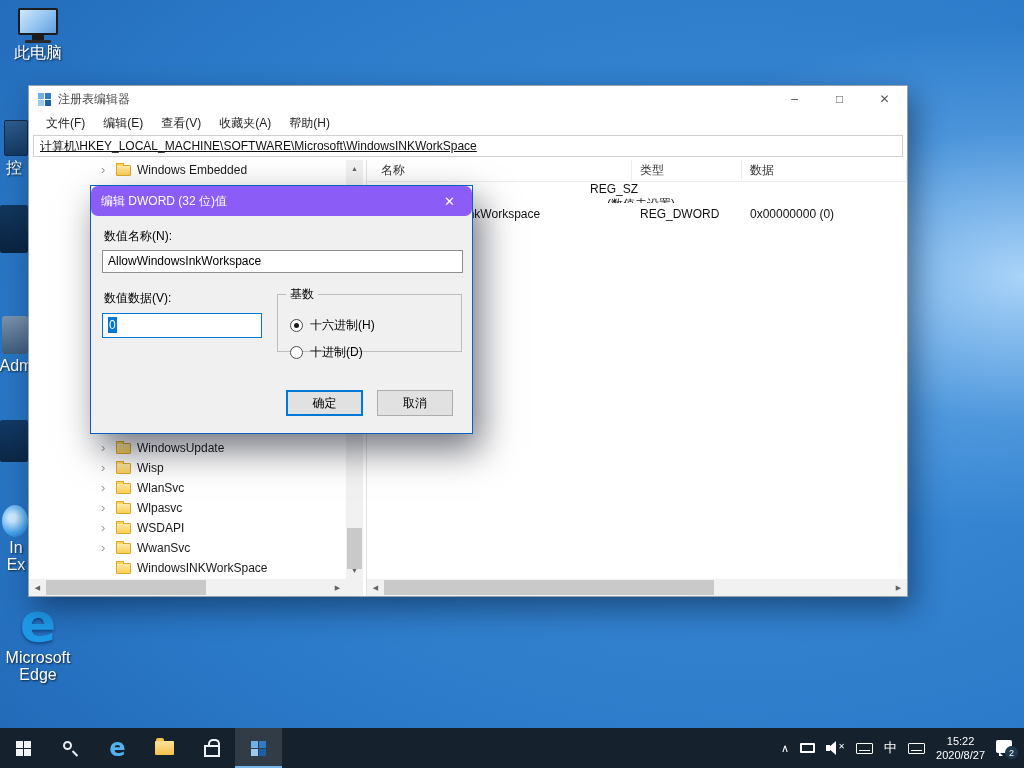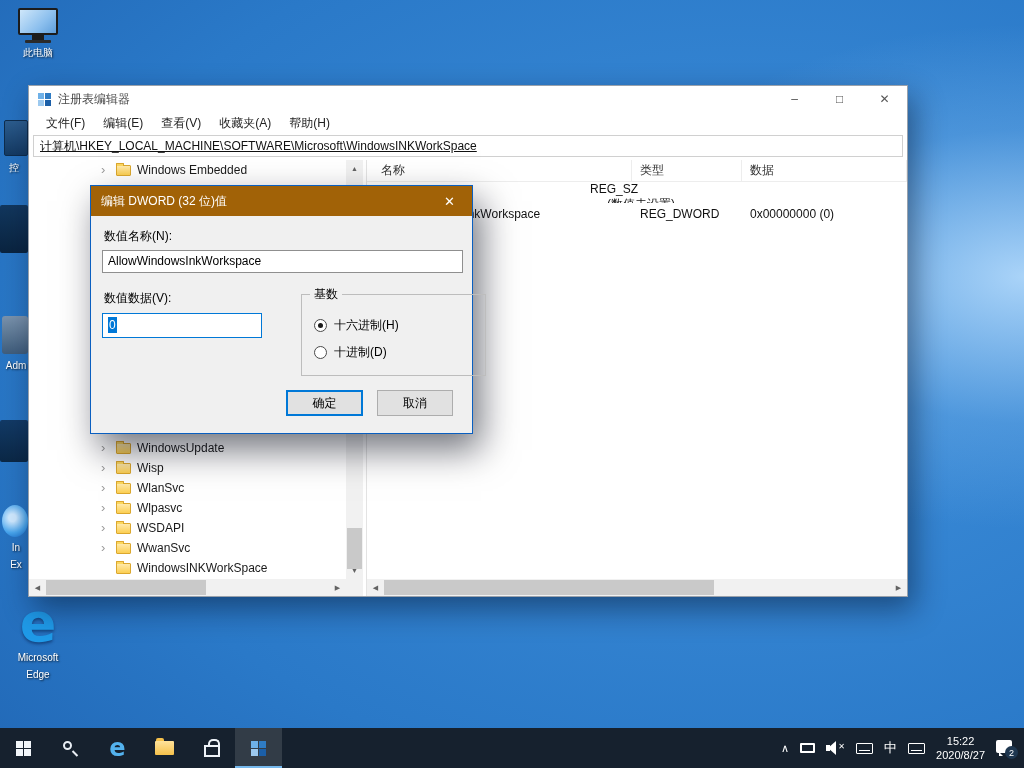--- a/index.html
+++ b/index.html
@@ -8,21 +8,21 @@
 
   #desktop { position:relative; width:1024px; height:768px; overflow:hidden;
     background:
       radial-gradient(700px 420px at 100% 36%, rgba(190,225,255,.85) 0%, rgba(120,180,235,.35) 35%, rgba(120,180,235,0) 60%),
       radial-gradient(1500px 1000px at 72% 45%, #3f90dc 0%, #2a79c8 45%, #1d60ae 75%, #154e93 100%);
   }
 
   
   .dicon { position:absolute; width:76px; text-align:center; color:#fff; z-index:1;
            text-shadow:1px 1px 2px rgba(0,0,0,.75); cursor:default; }
-  .dicon .dlabel { display:block; margin-top:3px; font-size:10px; line-height:14px; }
+  .dicon .dlabel { display:block; margin-top:3px; font-size:16px; line-height:14px; }
   .pc-screen { width:40px; height:27px; margin:0 auto; border:2px solid #1c1c1c; border-radius:2px;
                background:linear-gradient(135deg,#cfe7fa 0%,#8dc0ee 60%,#5f9fdc 100%); }
   .pc-stand { width:12px; height:5px; background:#1c1c1c; margin:0 auto; }
   .pc-base { width:26px; height:3px; background:#2a2a2a; margin:0 auto; border-radius:1px; }
   .qq-circle { width:44px; height:44px; margin:0 auto; border-radius:50%;
     background:radial-gradient(circle at 38% 32%, #ffffff 24%, #d9efff 36%, #64b4f5 62%, #0b63cf 100%);
     box-shadow:0 2px 4px rgba(0,0,0,.4); position:relative; }
   .qq-cloud { position:absolute; left:9px; top:16px; width:26px; height:12px; background:#fff; border-radius:8px; }
   .edge-e { font-size:54px; line-height:50px; font-weight:bold; color:#1f9ae8;
             text-shadow:0 2px 3px rgba(0,20,60,.45); font-family:"DejaVu Sans",sans-serif; }
@@ -76,22 +76,22 @@
   .hcell.c-data { flex:1; padding-left:8px; }
   .lrow { position:absolute; left:0; right:0; height:21px; display:flex; align-items:center; color:#111; }
   .lcell { overflow:hidden; white-space:nowrap; }
   .lcell.c-name { width:265px; padding-left:20px; }
   .lcell.c-type { width:110px; padding-left:8px; }
   .lcell.c-data { flex:1; padding-left:8px; }
 
   
   #dlg { position:absolute; left:90px; top:185px; width:383px; height:249px; z-index:50;
          background:#f0f0f0; border:1px solid #0a5fc0; box-shadow:8px 16px 34px rgba(0,5,20,.55); }
-  .dlg-title { position:absolute; left:0; top:0; right:0; height:30px; background:#a16207; color:#fff;
-               display:flex; align-items:center; padding-left:10px; }
+  .dlg-title { position:absolute; left:0; top:0; right:0; height:30px; background:#8b5cf6; color:#fff;
+               display:flex; align-items:center; padding-left:10px;border-radius:7px; }
   .dlg-close { position:absolute; right:0; top:0; width:45px; height:30px; display:flex; align-items:center;
                justify-content:center; color:#fff; font-size:13px; }
   .dlg-label { position:absolute; color:#000; }
   .dlg-input { position:absolute; background:#fff; border:1px solid #8f8f8f; line-height:21px; padding-left:5px;
                color:#000; white-space:nowrap; overflow:hidden; }
   .dlg-input.focused { border:1px solid #0078d7; }
   .sel-text { background:#0078d7; color:#fff; padding:1px 1px; }
   .groupbox { position:absolute; border:1px solid #bdbdbd; }
   .legend { position:absolute; top:-9px; left:8px; background:#f0f0f0; padding:0 4px; color:#000; }
   .radio-row { position:absolute; left:12px; display:flex; align-items:center; height:16px; }
@@ -303,21 +303,21 @@
     <span class="dlg-close">✕</span>
 
     <span class="dlg-label" style="left:13px; top:42px;">数值名称(N):</span>
     <div class="dlg-input" style="left:11px; top:64px; width:361px; height:23px;">AllowWindowsInkWorkspace</div>
 
     <span class="dlg-label" style="left:13px; top:104px;">数值数据(V):</span>
     <div class="dlg-input focused" style="left:11px; top:127px; width:160px; height:25px; line-height:23px;">
       <span class="sel-text">0</span>
     </div>
 
-    <div class="groupbox" style="left:186px; top:108px; width:185px; height:82px;margin-left:24px;">
+    <div class="groupbox" style="left:186px; top:108px; width:185px; height:58px;">
       <span class="legend">基数</span>
       <div class="radio-row" style="top:22px;">
         <span class="radio checked"></span>
         <span>十六进制(H)</span>
       </div>
       <div class="radio-row" style="top:49px;">
         <span class="radio"></span>
         <span>十进制(D)</span>
       </div>
     </div>

